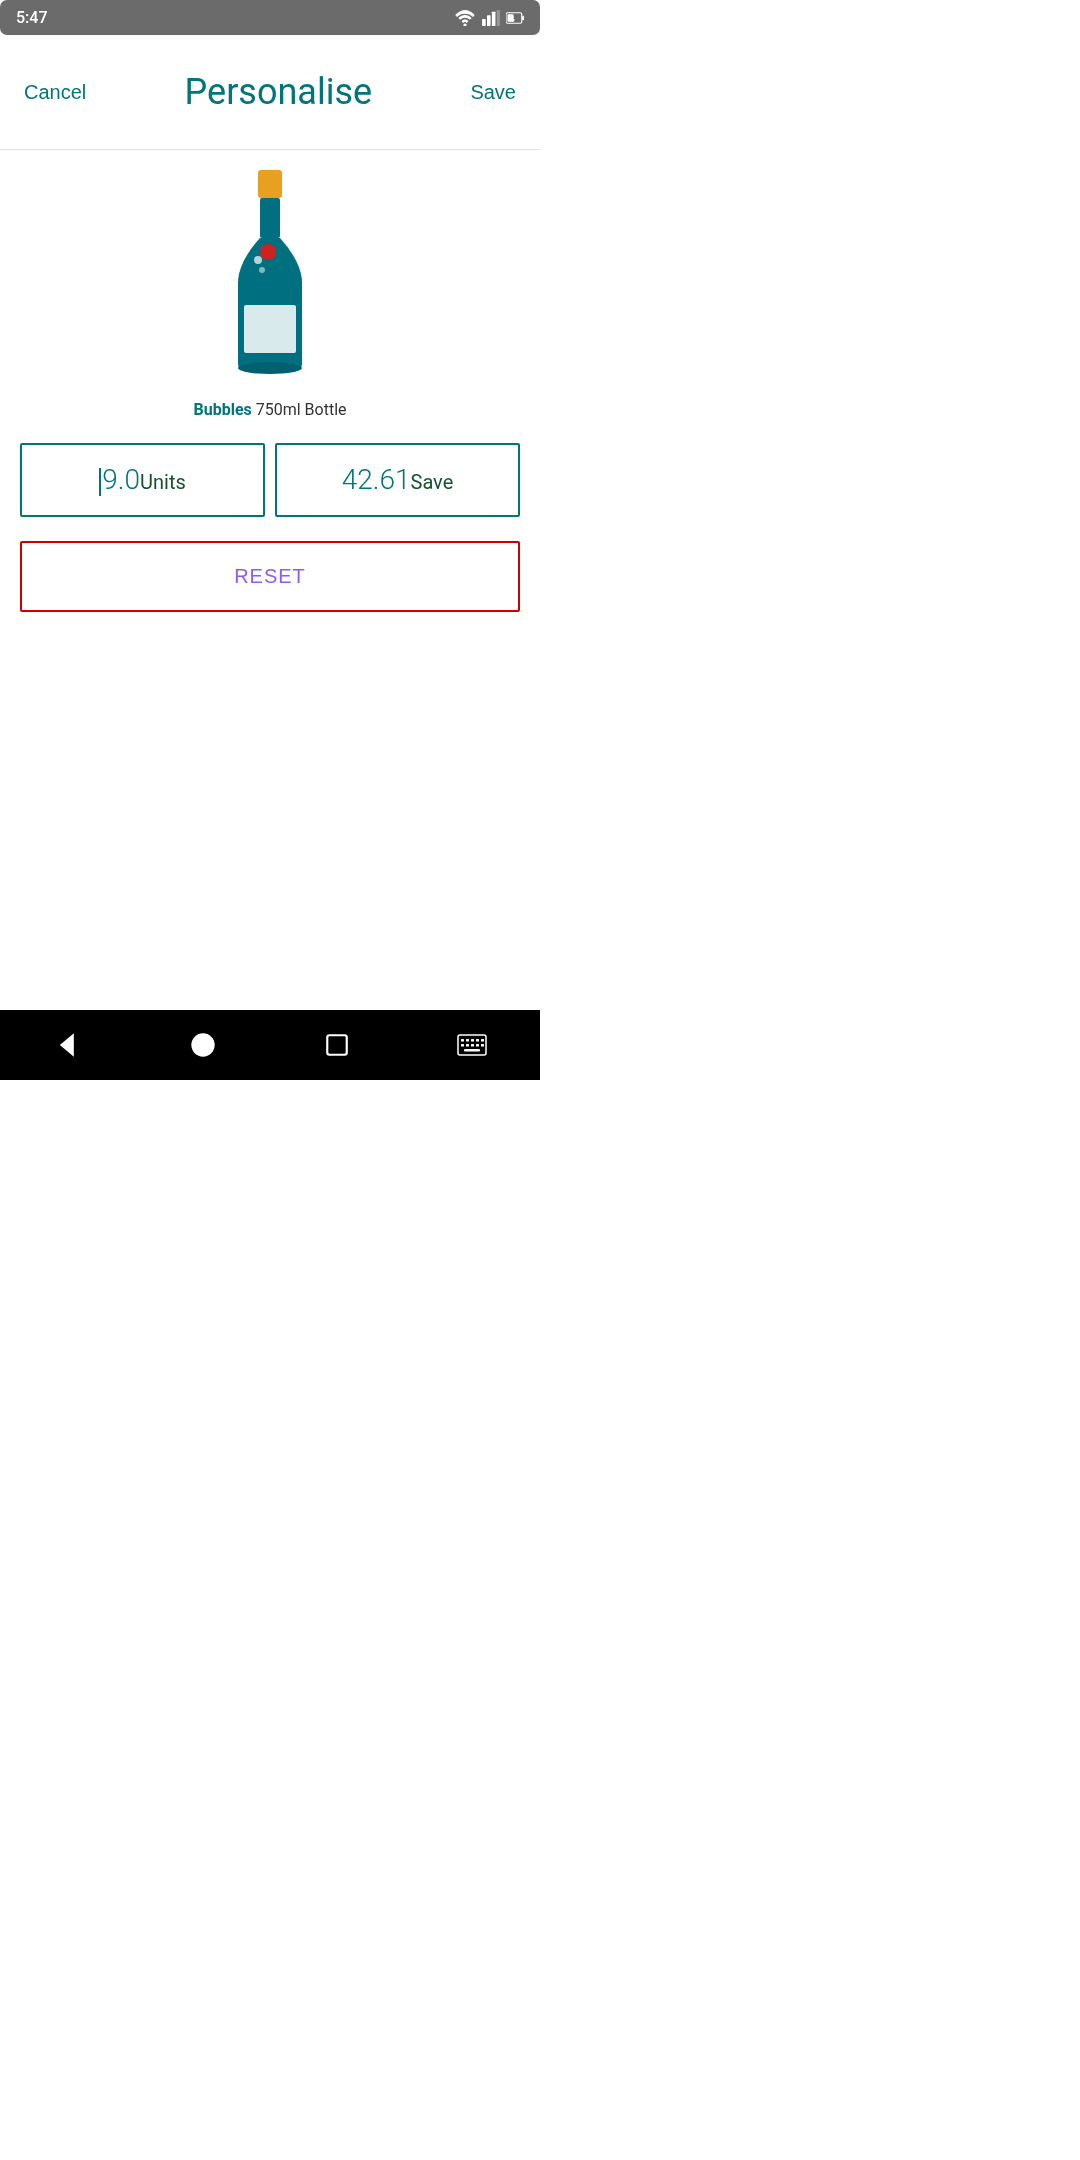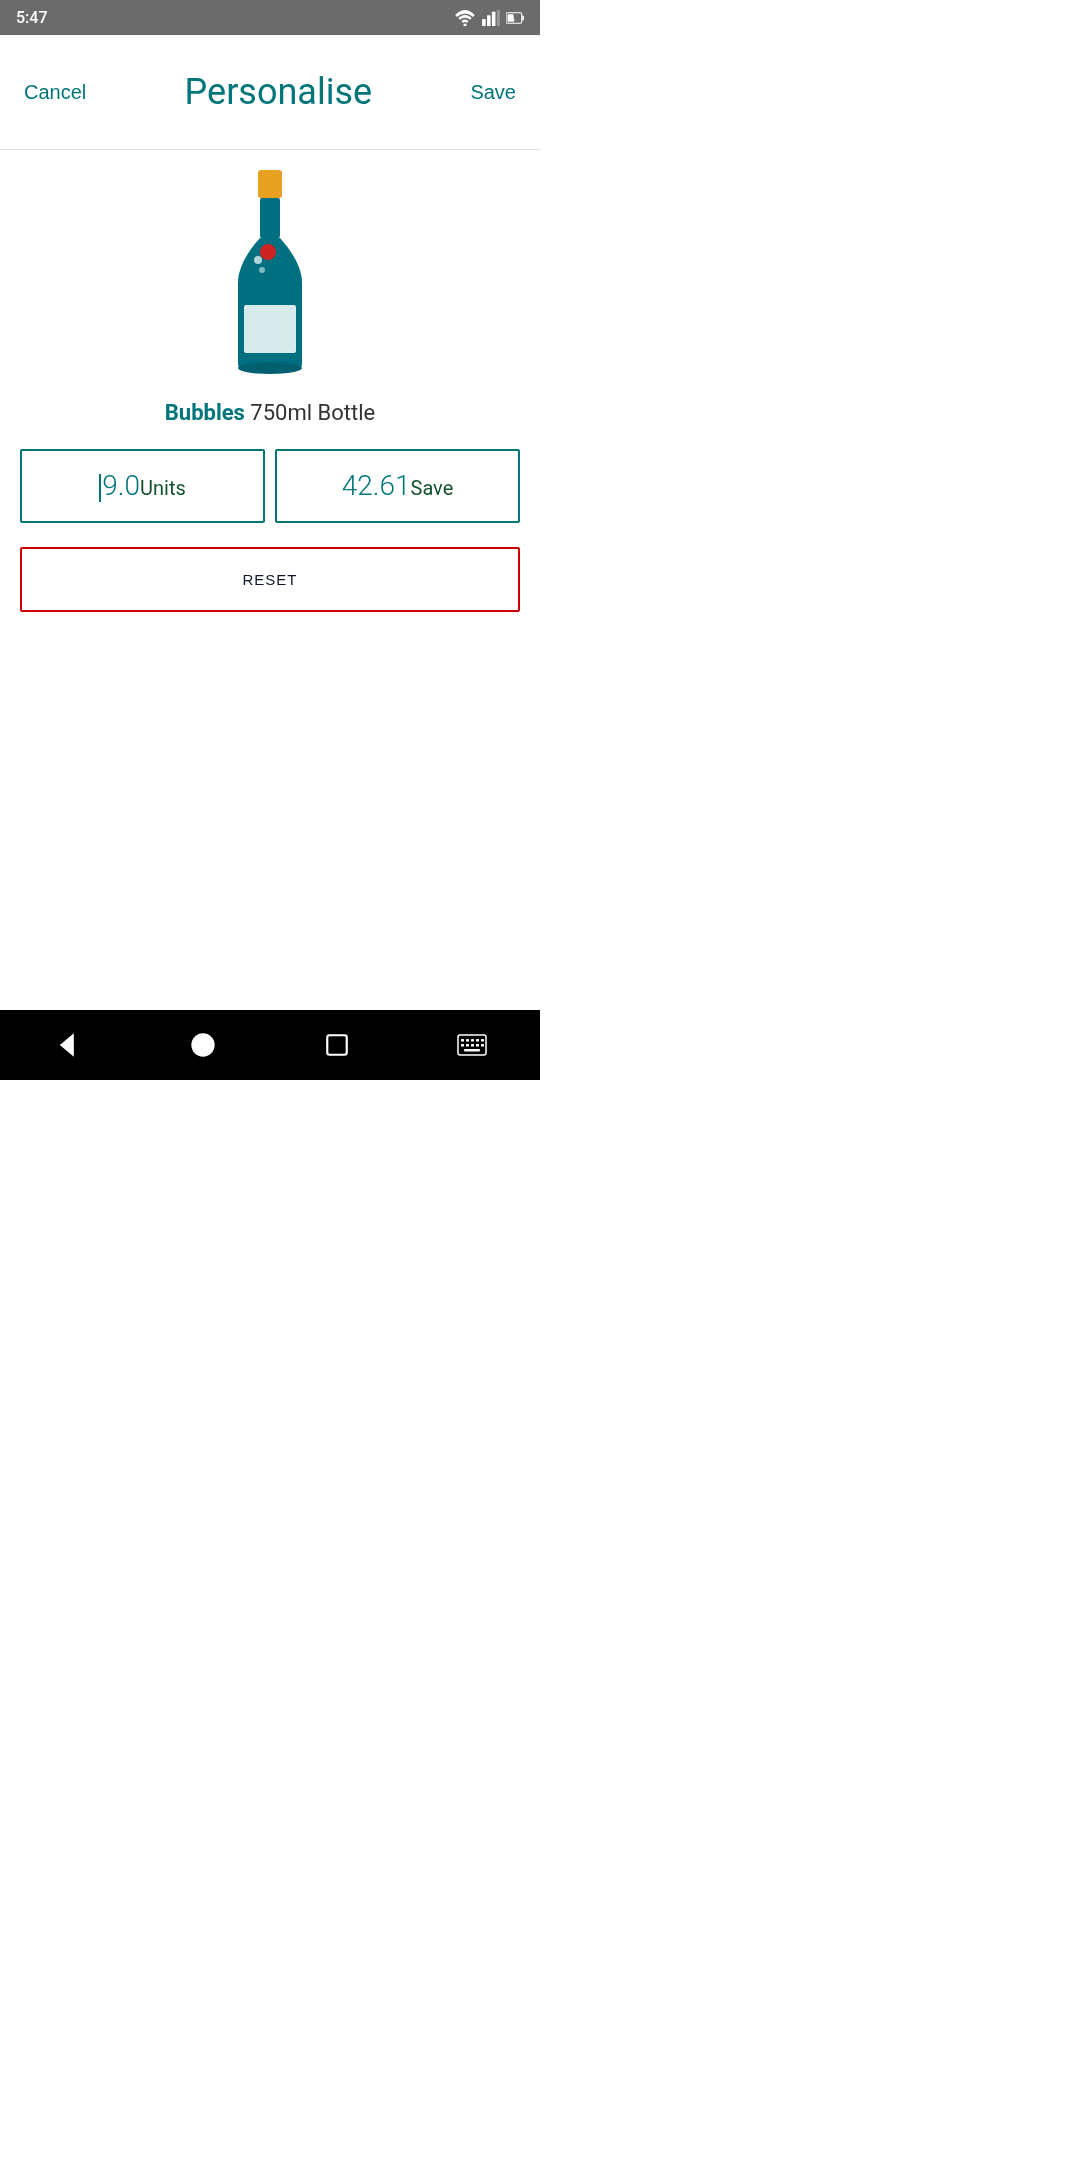--- a/index.html
+++ b/index.html
@@ -16,20 +16,21 @@
 
     
     .status-bar {
       background: #6b6b6b;
       height: 35px;
       display: flex;
       align-items: center;
       justify-content: space-between;
       padding: 0 16px;
       flex-shrink: 0;
+      border-radius: 7px;
     }
 
     .status-time {
       color: white;
       font-size: 16px;
       font-weight: 500;
     }
 
     .status-icons {
       display: flex;
@@ -81,21 +82,21 @@
       align-items: center;
       padding: 20px 20px;
     }
 
     
     .bottle-container {
       margin-bottom: 16px;
     }
 
     .bottle-name {
-      font-size: 22px;
+      font-size: 16px;
       color: #333;
       margin-bottom: 24px;
       text-align: center;
     }
 
     .bottle-name strong {
       font-weight: 700;
       color: #00757a;
     }
 
@@ -130,22 +131,22 @@
       font-size: 20px;
       color: #14532d;
       margin-top: 4px;
     }
 
     
     .reset-btn {
       width: 100%;
       border: 2px solid #cc0000;
       background: white;
-      color: #0f172a;
-      font-size: 15px;
+      color: #8b5cf6;
+      font-size: 20px;
       font-weight: 500;
       letter-spacing: 1px;
       padding: 22px;
       cursor: pointer;
       border-radius: 2px;
     }
 
     
     .nav-bar {
       background: #000000;

